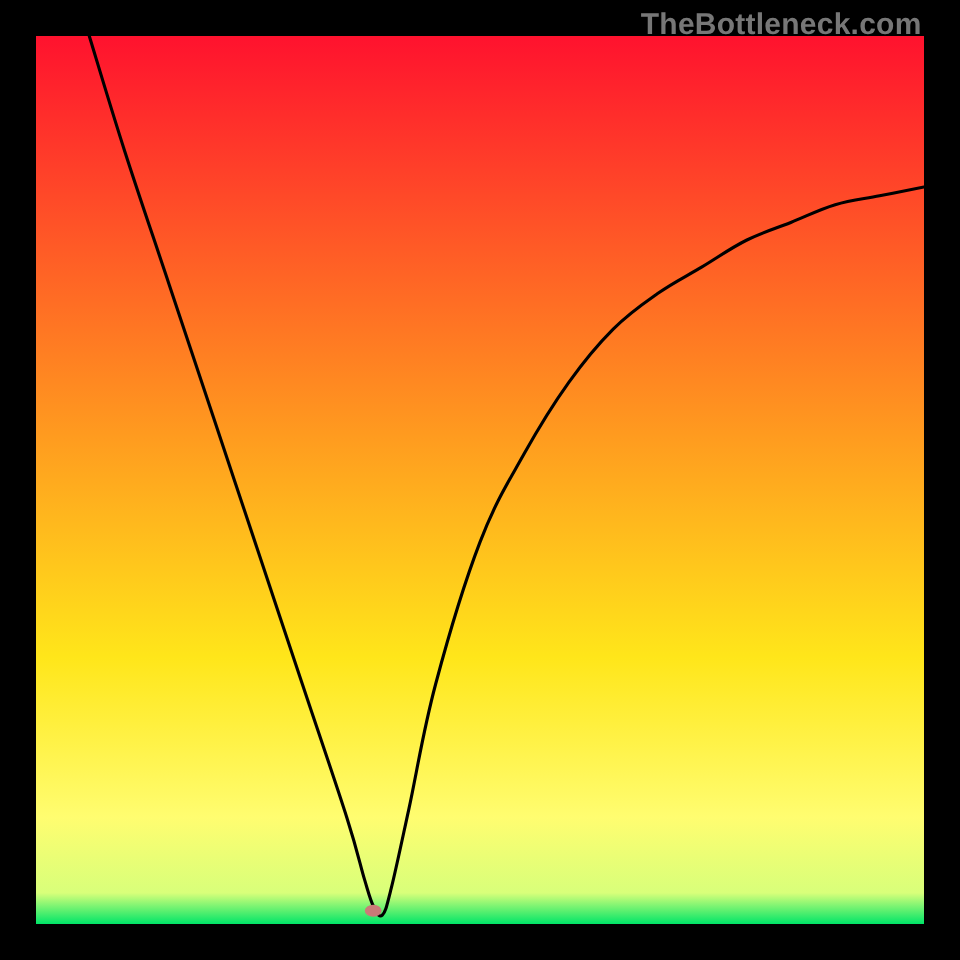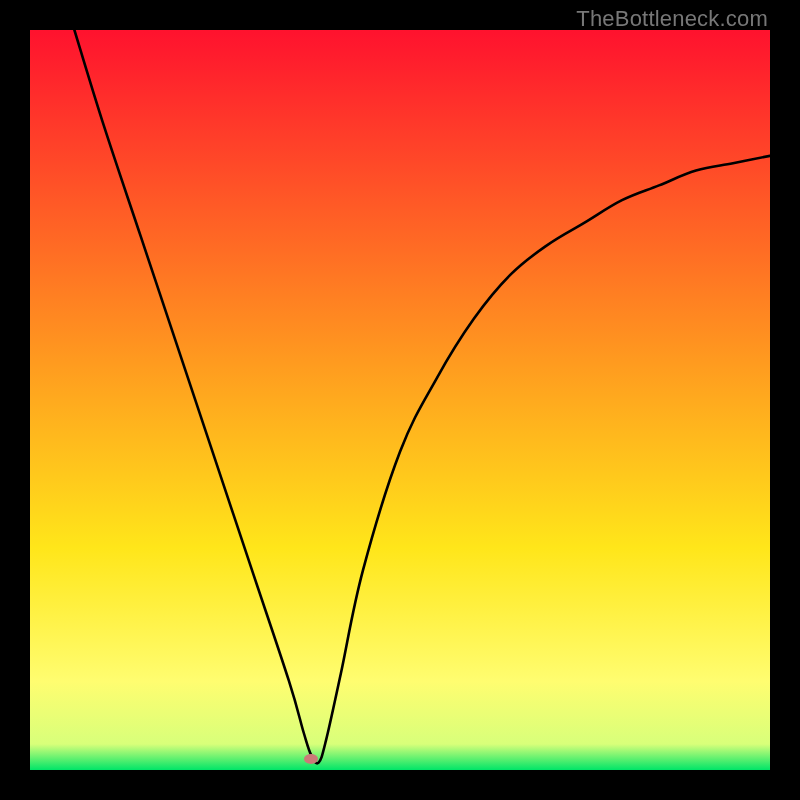--- a/index.html
+++ b/index.html
@@ -39,23 +39,23 @@
     left: 0;
     top: 0;
     width: 100%;
     height: 100%;
   }
   .watermark {
     position: absolute;
     top: 6px;
     right: 32px;
     color: #777;
-    font-size: 22px;
+    font-size: 25px;
     letter-spacing: 0.2px;
-    font-weight: 400;
+    font-weight: 700;
   }
   .marker {
     position: absolute;
     width: 14px;
     height: 10px;
     border-radius: 50%;
     transform: translate(-50%, -50%);
   }
 </style>
 </head>

